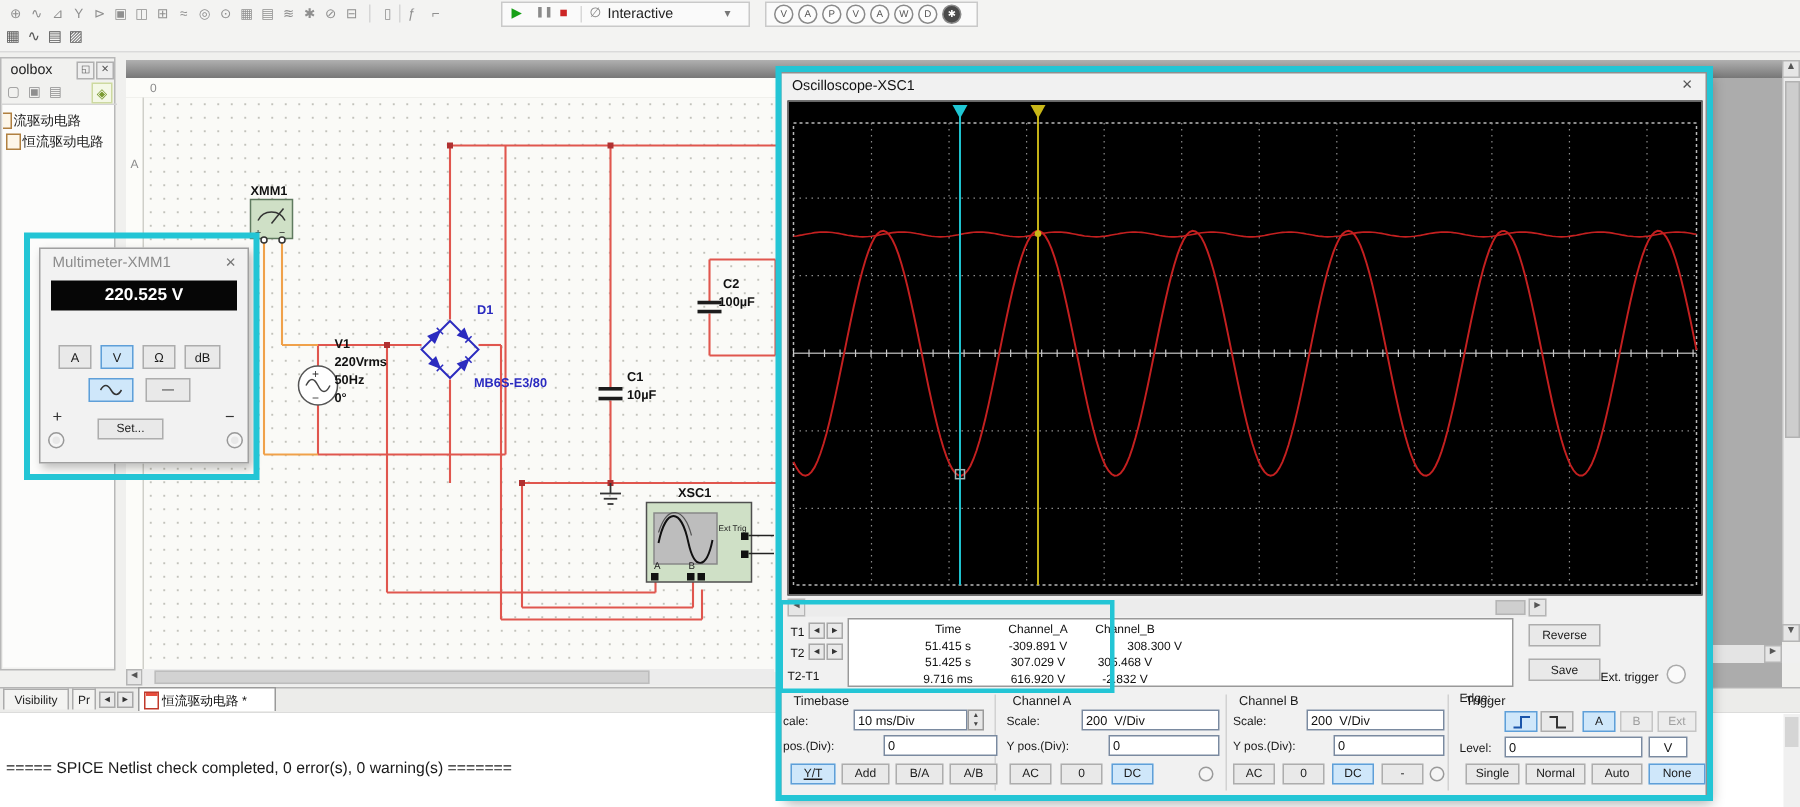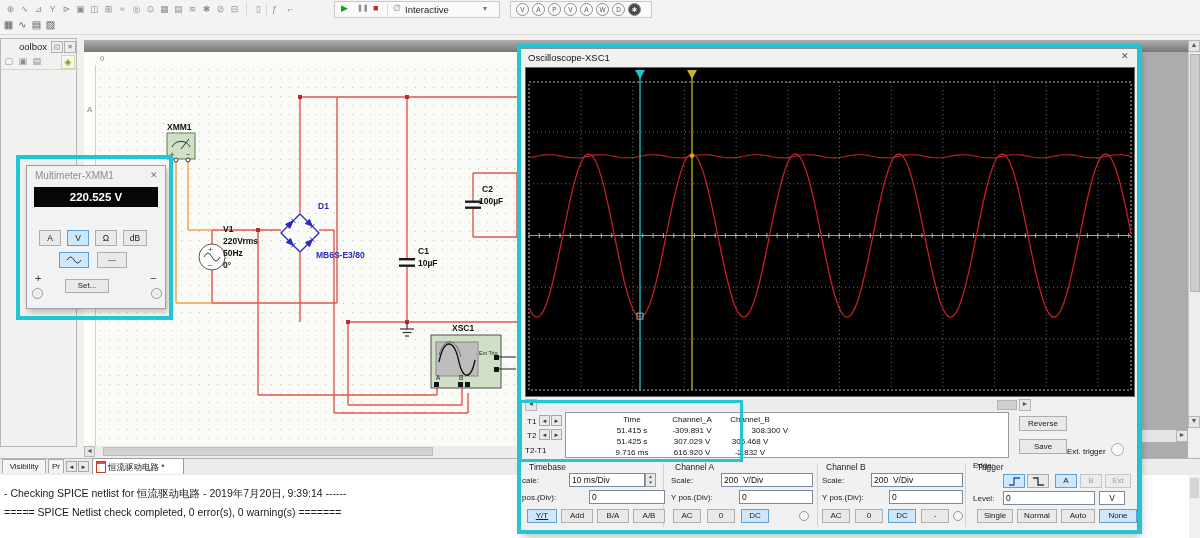--- a/index.html
+++ b/index.html
@@ -71,30 +71,40 @@
       <div class="probe" style="left: 21px; top: 1px;">A</div>
       <div class="probe" style="left: 37px; top: 1px;">P</div>
       <div class="probe" style="left: 53px; top: 1px;">V</div>
       <div class="probe" style="left: 69px; top: 1px;">A</div>
       <div class="probe" style="left: 85px; top: 1px;">W</div>
       <div class="probe" style="left: 101px; top: 1px;">D</div>
       <div class="probe" style="left: 117px; top: 1px; background: rgb(74, 74, 74); color: rgb(255, 255, 255);">✱</div>
     </div>
 
   <div class="abs" style="left:0;top:38px;width:77px;height:409px;background:#f1f1ef;border:1px solid #b8b8b8;box-sizing:border-box;">
-    <div class="abs" style="left:18px;top:2px;font-size:9.5px;color:#222;">oolbox</div>
+    <div class="abs" style="left:6px;top:2px;font-size:9.5px;color:#222;">oolbox</div>
     <div class="abs" id="toolbox-btns" style="left:0;top:0;width:77px;height:14px;">
         <div style="position: absolute; left: 50px; top: 2px; width: 10px; height: 10px; border: 1px solid rgb(176, 176, 176); background: rgb(238, 238, 238); font-size: 6.5px; line-height: 9px; text-align: center; color: rgb(85, 85, 85);">◱</div>
         <div style="position: absolute; left: 63px; top: 2px; width: 10px; height: 10px; border: 1px solid rgb(176, 176, 176); background: rgb(238, 238, 238); font-size: 6.5px; line-height: 9px; text-align: center; color: rgb(85, 85, 85);">✕</div>
       </div>
     <div class="abs" id="toolbox-icons" style="left:0;top:15px;width:77px;height:15px;border-bottom:1px solid #d5d5d5;">
         <div style="position: absolute; left: 2px; top: 1px; width: 12px; height: 12px; font-size: 9px; line-height: 12px; text-align: center; color: rgb(143, 143, 143);">▢</div>
         <div style="position: absolute; left: 16px; top: 1px; width: 12px; height: 12px; font-size: 9px; line-height: 12px; text-align: center; color: rgb(143, 143, 143);">▣</div>
         <div style="position: absolute; left: 30px; top: 1px; width: 12px; height: 12px; font-size: 9px; line-height: 12px; text-align: center; color: rgb(143, 143, 143);">▤</div>
         <div style="position: absolute; left: 60px; top: 1px; width: 12px; height: 12px; font-size: 9px; line-height: 12px; text-align: center; color: rgb(122, 154, 48); border: 1px solid rgb(205, 217, 160); background: rgb(244, 248, 230);">◈</div>
+      </div>
+    <div class="abs" id="toolbox-list" style="left:1px;top:31px;width:74px;height:375px;background:#fcfcfb;">
+        <div style="position: absolute; left: 0px; top: 4px; width: 74px; height: 13px; font-size: 9px; color: rgb(34, 34, 34); white-space: nowrap; overflow: hidden;">
+          <div style="position: absolute; left: -4px; top: 1px; width: 8px; height: 9px; border: 1px solid rgb(176, 128, 64); background: rgb(253, 246, 232);"></div>
+          <div style="position: absolute; left: 7px; top: 0px; font-size: 9px;">流驱动电路</div>
+        </div>
+        <div style="position: absolute; left: 0px; top: 18px; width: 74px; height: 13px; font-size: 9px; color: rgb(34, 34, 34); white-space: nowrap; overflow: hidden;">
+          <div style="position: absolute; left: 2px; top: 1px; width: 8px; height: 9px; border: 1px solid rgb(176, 128, 64); background: rgb(253, 246, 232);"></div>
+          <div style="position: absolute; left: 13px; top: 0px; font-size: 9px;">恒流驱动电路</div>
+        </div>
       </div>
   </div>
 
   <div class="abs" style="left:84px;top:40px;width:1104px;height:12px;background:linear-gradient(#b0b0b0,#777);"></div>
   <div class="abs" style="left:84px;top:52px;width:1063px;height:13px;background:#fcfcf9;border-bottom:1px solid #cfcfc9;">
     <span class="abs" style="left:16px;top:2px;font-size:8px;color:#8a8a8a;">0</span>
   </div>
   <div class="abs" style="left:84px;top:65px;width:11px;height:383px;background:#fcfcf9;border-right:1px solid #cfcfc9;">
     <span class="abs" style="left:3px;top:40px;font-size:8px;color:#8a8a8a;">A</span>
   </div>
@@ -234,21 +244,20 @@
   <div class="tab" style="left:2px;top:459px;width:44px;height:14px;line-height:14px;z-index:3;">Visibility</div>
   <div class="tab" style="left:48px;top:459px;width:16px;height:14px;line-height:14px;z-index:3;">Pr</div>
   <div class="arrowbtn" style="left:66px;top:461px;z-index:3;">◄</div>
   <div class="arrowbtn" style="left:78px;top:461px;z-index:3;">►</div>
   <div class="abs" style="left:92px;top:458px;width:92px;height:16px;background:#fff;border:1px solid #9a9a9a;border-bottom:none;z-index:3;box-sizing:border-box;">
     <span class="abs" style="left:3px;top:2px;width:8px;height:10px;background:#fff;border:1px solid #c0392b;box-shadow:inset 0 2px 0 #e74c3c;"></span>
     <span class="abs" style="left:15px;top:3px;font-size:8.5px;color:#111;white-space:nowrap;">恒流驱动电路 *</span>
   </div>
 
   <div class="abs" style="left:0;top:474px;width:1200px;height:64px;background:#fff;border-top:1px solid #9a9a9a;z-index:2;">
-    <div class="abs" style="left:4px;top:12px;font-size:10.5px;color:#1a1a1a;white-space:nowrap;">- Checking SPICE netlist for 恒流驱动电路 - 2019年7月20日, 9:39:14 ------</div>
     <div class="abs" style="left:4px;top:31px;font-size:10.5px;color:#1a1a1a;white-space:nowrap;">===== SPICE Netlist check completed, 0 error(s), 0 warning(s) =======</div>
     <div class="abs" style="left:1189px;top:1px;width:11px;height:62px;background:#f0f0f0;">
       <div class="abs" style="left:1px;top:2px;width:9px;height:20px;background:#d5d5d5;"></div>
     </div>
   </div>
 
   <div class="abs" style="left:26px;top:165px;width:138px;height:142px;background:#f2f2f2;border:1px solid #a0a0a0;box-shadow:2px 3px 6px rgba(0,0,0,0.25);z-index:21;">
     <div class="abs" style="left:8px;top:4px;font-size:10px;color:#8c8c8c;">Multimeter-XMM1</div>
     <div class="abs" style="left:123px;top:4px;font-size:9px;color:#777;">✕</div>
     <div class="abs" style="left:7px;top:21px;width:124px;height:20px;background:#060606;color:#fff;font-size:11.5px;font-weight:600;text-align:center;line-height:20px;">220.525 V</div>

